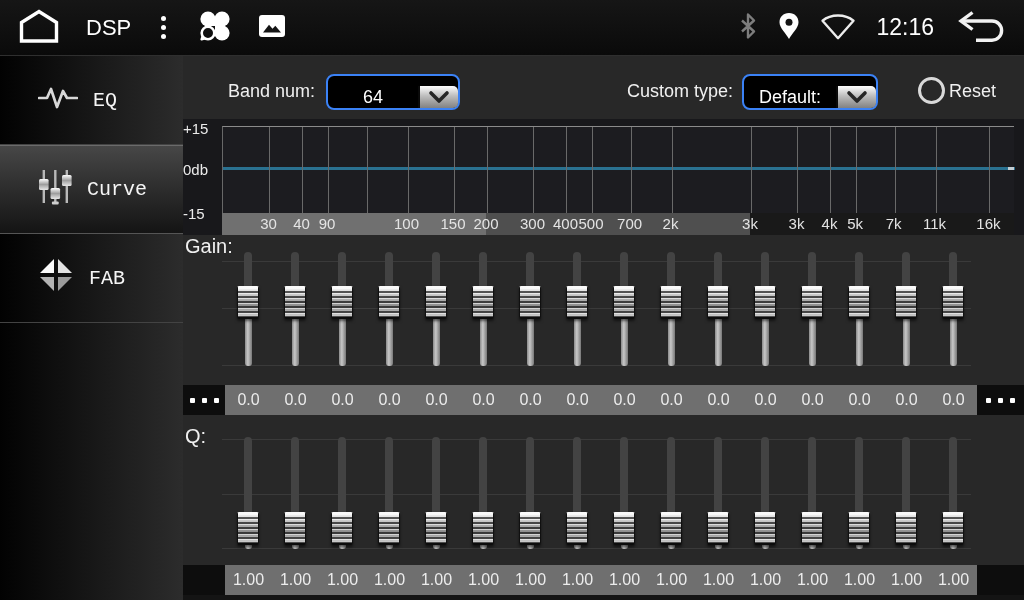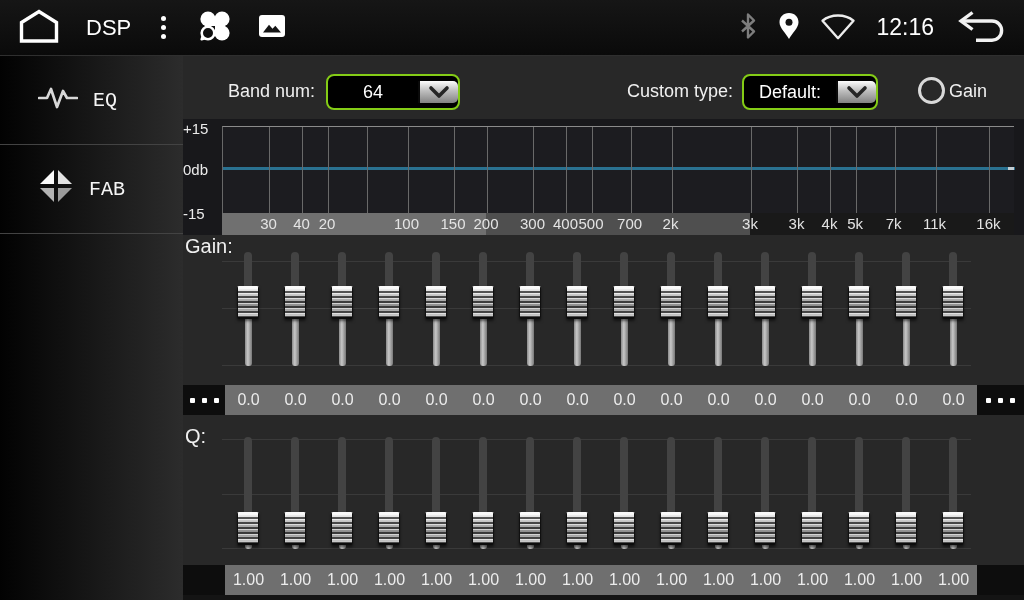--- a/index.html
+++ b/index.html
@@ -20,22 +20,22 @@
     background:linear-gradient(90deg,#020202,#2c2c2c);font-family:Liberation Mono, monospace;}
   .side-item{height:89px;display:flex;align-items:center;padding-left:38px;gap:15px;
     border-bottom:1px solid #434343;box-sizing:border-box;color:#f5f5f5;font-size:20px;cursor:pointer;}
   .side-item.active{background:linear-gradient(180deg,#474747 0%,#2f2f2f 45%,#141414 100%);
     border-top:1px solid #6b6b6b;border-bottom:1px solid #555;}
   
   #main{position:absolute;left:183px;top:56px;width:841px;height:544px;}
   .abs{position:absolute;}
   .lbl{color:#f0f0f0;}
   
-  .dropdown{position:absolute;height:36px;background:#000;border:2px solid #84cc16;border-radius:8px;
-    display:flex;align-items:center;box-sizing:border-box;cursor:pointer;}
+  .dropdown{position:absolute;height:36px;background:#000;border:2px solid #3b82f6;border-radius:8px;
+    display:flex;align-items:flex-end;box-sizing:border-box;cursor:pointer;}
   .dd-value{flex:1;display:flex;align-items:center;justify-content:center;color:#fff;font-size:18px;}
   .dd-btn{width:38px;border-radius:0 5px 5px 0;border-left:2px solid #0a0a0a;
     background:linear-gradient(180deg,#fdfdfd,#bebebe 45%,#828282);
     display:flex;align-items:center;justify-content:center;}
   .radio{width:21px;height:21px;border-radius:50%;border:3px solid #d9d9d9;background:transparent;cursor:pointer;}
   
   #graph{position:absolute;left:0;top:63px;width:841px;height:116px;background:#18181b;}
   .ylab{position:absolute;width:36px;text-align:left;color:#eaeaea;font-size:15px;}
   #plot{position:absolute;left:39px;top:7px;width:792px;height:87px;background:#1c1c20;
     border-top:1px solid #8a8a8a;border-left:1px solid #686868;box-sizing:border-box;}
@@ -134,20 +134,41 @@
 
   <nav id="sidebar">
     <div class="side-item">
       <span>
         <svg width="40" height="32" viewBox="0 0 40 32">
             <polyline points="1,17 9,17 13,8 19,26 25,10 29,17 39,17" fill="none" stroke="#d8d8d8" stroke-width="2.7" stroke-linejoin="round" stroke-linecap="round"></polyline>
           </svg>
       </span>
       <span>EQ</span>
     </div>
+    <div class="side-item active">
+      <span>
+        <svg width="34" height="38" viewBox="0 0 34 38">
+          <defs>
+              <linearGradient id="sg" x1="0" y1="0" x2="0" y2="1">
+                <stop offset="0" stop-color="#fdfdfd"></stop>
+                <stop offset=".5" stop-color="#9e9e9e"></stop>
+                <stop offset="1" stop-color="#e6e6e6"></stop>
+              </linearGradient>
+            </defs>
+          <rect x="4.6" y="2" width="2.4" height="33" fill="#b9b9b9"></rect>
+          <rect x="16.1" y="2" width="2.4" height="33" fill="#b9b9b9"></rect>
+          <rect x="27.6" y="2" width="2.4" height="33" fill="#b9b9b9"></rect>
+          <rect x="1" y="11" width="9.6" height="11" rx="1.5" fill="url(#sg)"></rect>
+          <rect x="12.5" y="20" width="9.6" height="11" rx="1.5" fill="url(#sg)"></rect>
+          <rect x="24" y="7" width="9.6" height="11" rx="1.5" fill="url(#sg)"></rect>
+          <rect x="13.9" y="33.5" width="6.8" height="3" rx="1" fill="#cfcfcf"></rect>
+        </svg>
+      </span>
+      <span>Curve</span>
+    </div>
     <div class="side-item">
       <span>
         <svg width="36" height="36" viewBox="0 0 36 36">
           <polygon points="16,2 2,16 16,16" fill="#fbfbfb"></polygon>
           <polygon points="20,2 34,16 20,16" fill="#e3e3e3"></polygon>
           <polygon points="2,20 16,20 16,34" fill="#b3b3b3"></polygon>
           <polygon points="20,20 34,20 20,34" fill="#9b9b9b"></polygon>
         </svg>
       </span>
       <span>FAB</span>
@@ -168,21 +189,21 @@
     <span class="abs lbl" style="left:444px;top:25px;font-size:18px;">Custom type:</span>
     <div class="dropdown" style="left:559px;top:18px;width:136px;">
       <span class="dd-value">Default:</span>
       <span class="dd-btn">
         <svg width="26" height="22" viewBox="0 0 26 22">
             <polyline points="5,7 13,15 21,7" fill="none" stroke="#262626" stroke-width="3.6" stroke-linecap="round" stroke-linejoin="round"></polyline>
           </svg>
       </span>
     </div>
     <span class="abs radio" style="left:735px;top:21px;"></span>
-    <span class="abs lbl" style="left:766px;top:25px;font-size:18px;">Gain</span>
+    <span class="abs lbl" style="left:766px;top:25px;font-size:18px;">Reset</span>
 
     <section id="graph">
       <span class="ylab" style="top:1px;">+15</span>
       <span class="ylab" style="top:42px;">0db</span>
       <span class="ylab" style="top:86px;">-15</span>
       <div id="plot">
         <div id="zero-line" style="background: rgb(42, 113, 144);"></div>
         <div id="zero-cap"></div>
       <div class="gridline" style="left: 46.4881px;"></div>
           <div class="gridline" style="left: 79.4719px;"></div>
@@ -203,21 +224,21 @@
           <div class="gridline" style="left: 671.634px;"></div>
           <div class="gridline" style="left: 712.528px;"></div>
           <div class="gridline" style="left: 766.416px;"></div>
         </div>
       <div id="freq-axis">
           <div class="zone" style="left: 0px; width: 264px; background: rgb(112, 112, 112);"></div>
           <div class="zone" style="left: 264px; width: 264px; background: rgb(79, 79, 79);"></div>
           <div class="zone" style="left: 528px; width: 264px; background: rgb(25, 25, 25);"></div>
           <div class="tick" style="left: 46.4881px;">30</div>
           <div class="tick" style="left: 79.4719px;">40</div>
-          <div class="tick" style="left: 105.056px;">20</div>
+          <div class="tick" style="left: 105.056px;">90</div>
           <div class="tick" style="left: 147px; margin-top: 35px;">70</div>
           <div class="tick" style="left: 184.528px;">100</div>
           <div class="tick" style="left: 231.016px;">150</div>
           <div class="tick" style="left: 264px;">200</div>
           <div class="tick" style="left: 310.488px;">300</div>
           <div class="tick" style="left: 343.472px;">400</div>
           <div class="tick" style="left: 369.056px;">500</div>
           <div class="tick" style="left: 407.634px;">700</div>
           <div class="tick" style="left: 448.528px;">2k</div>
           <div class="tick" style="left: 528px;">3k</div>

